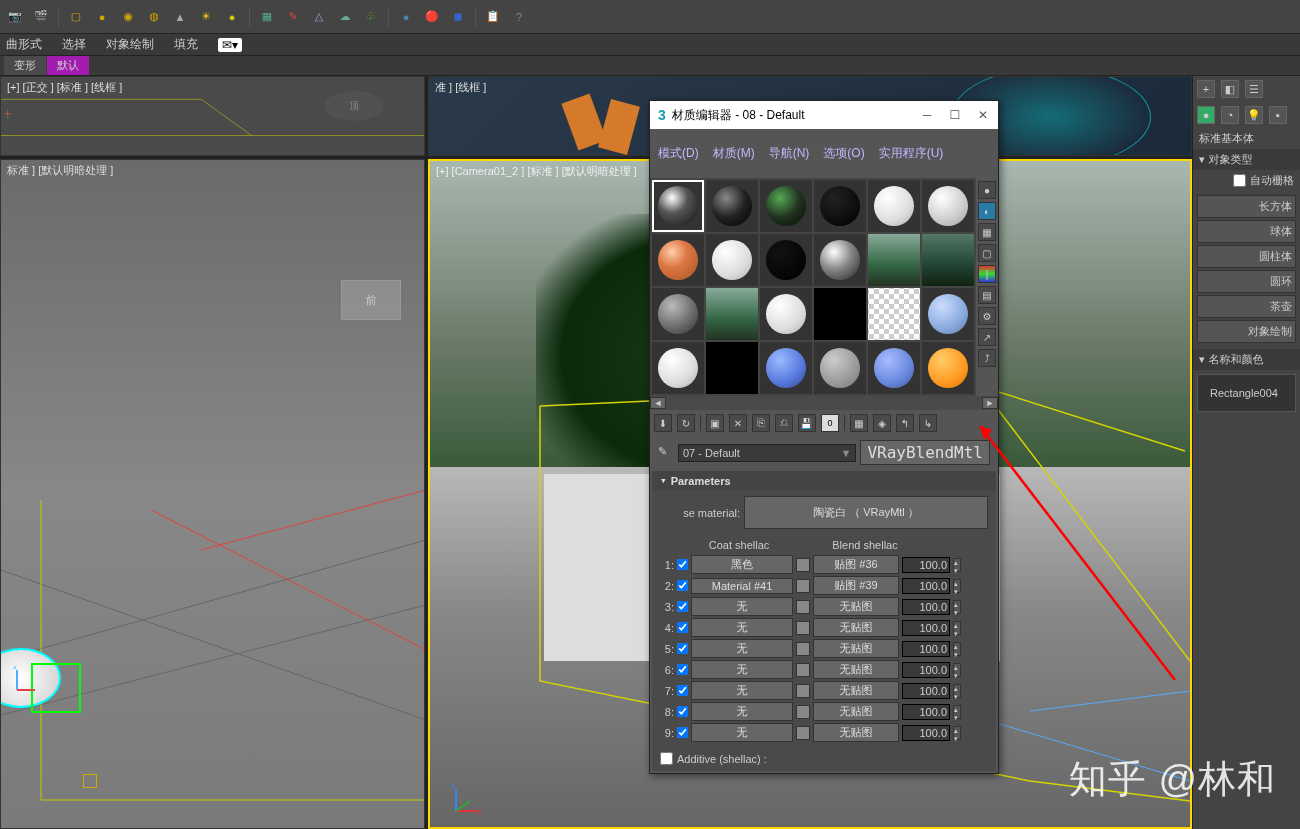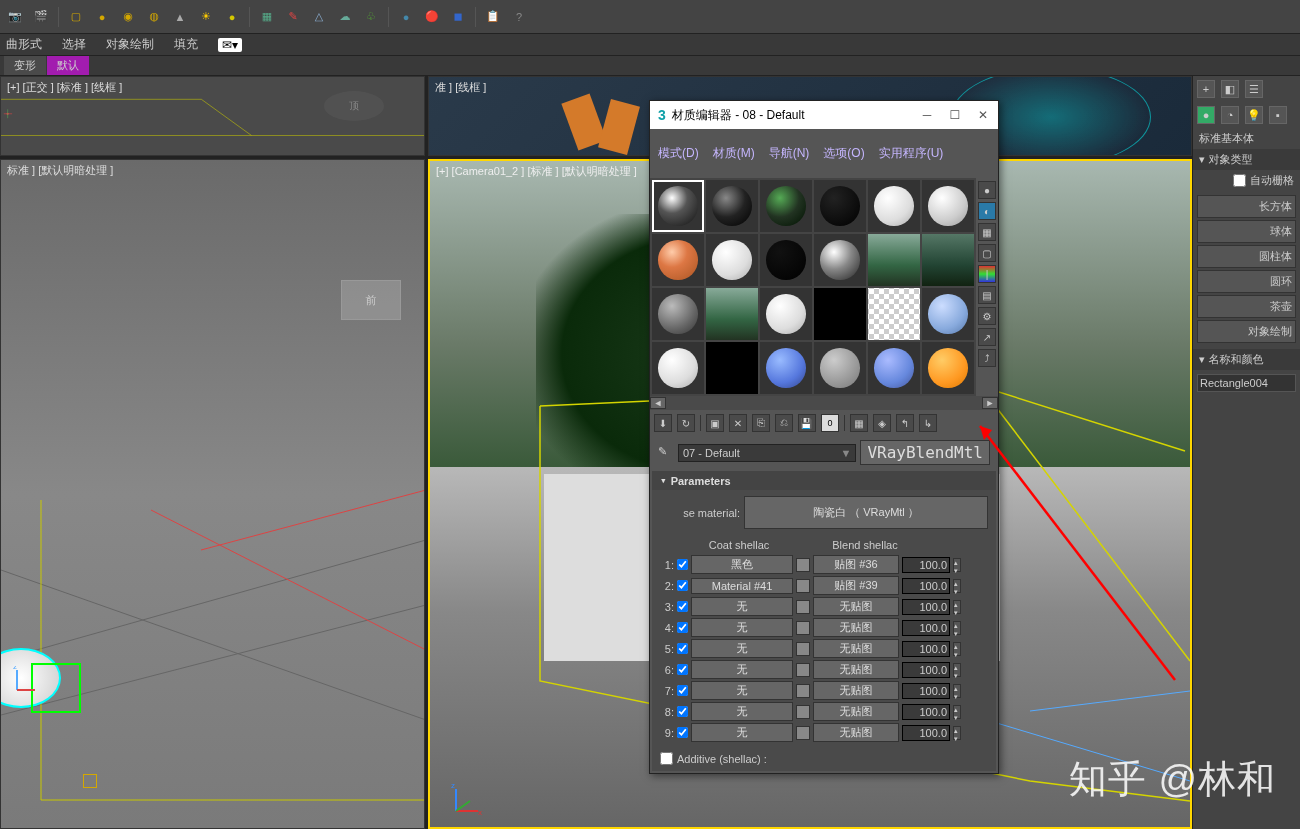--- a/index.html
+++ b/index.html
@@ -40,21 +40,21 @@
 .vp4 .wall { position: absolute; bottom: 25%; left: 15%; width: 60%; height: 28%; background: #ddd; }
 
 
 .right-panel { position: absolute; top: 76px; right: 0; width: 108px; bottom: 0; background: #444; border-left: 1px solid #222; }
 .right-panel .icon-row { display: flex; padding: 4px; gap: 6px; align-items: center; justify-content: flex-start; flex-wrap: wrap; }
 .right-panel .icon-row .ic { width: 18px; height: 18px; background: #555; border: 1px solid #666; cursor: pointer; display:flex; align-items:center; justify-content:center; }
 .right-panel .section-hdr { background: #3a3a3a; padding: 3px 6px; font-size: 11px; display: flex; align-items: center; gap: 4px; }
 .right-panel .btn-grid { padding: 4px; }
 .right-panel .pbtn { background: #555; border: 1px solid #333; padding: 3px; text-align: right; margin-bottom: 2px; font-size: 11px; cursor: pointer; }
 .right-panel .auto-row { display: flex; align-items: center; padding: 3px 6px; font-size: 11px; justify-content: flex-end; gap: 4px; }
-.right-panel input[type=text] { width: 100%; background: #333; border: 1px solid #555; color: #ccc; padding: 2px; font-size: 11px; }
+.right-panel input[type=text] { width: 100%; background: #333; border: 1px solid #555; color: #ccc; padding: 12px; font-size: 11px; }
 
 
 .mat-editor { position: absolute; top: 100px; left: 649px; width: 350px; background: #555; border: 1px solid #222; box-shadow: 2px 2px 8px rgba(0,0,0,0.5); z-index: 100; }
 .mat-titlebar { height: 28px; background: #fff; color: #000; display: flex; align-items: center; padding: 0 8px; font-size: 12px; }
 .mat-titlebar .logo3 { color: #10a0a8; font-weight: bold; margin-right: 6px; font-size: 14px; }
 .mat-titlebar .winbtns { margin-left: auto; display: flex; gap: 14px; color: #555; }
 .mat-titlebar .winbtns span { cursor: pointer; width: 14px; text-align: center; }
 .mat-menubar { background: #555; padding: 16px 8px; display: flex; gap: 14px; font-size: 12px; color: #c4b5fd; }
 .mat-menubar span { cursor: pointer; }
 

